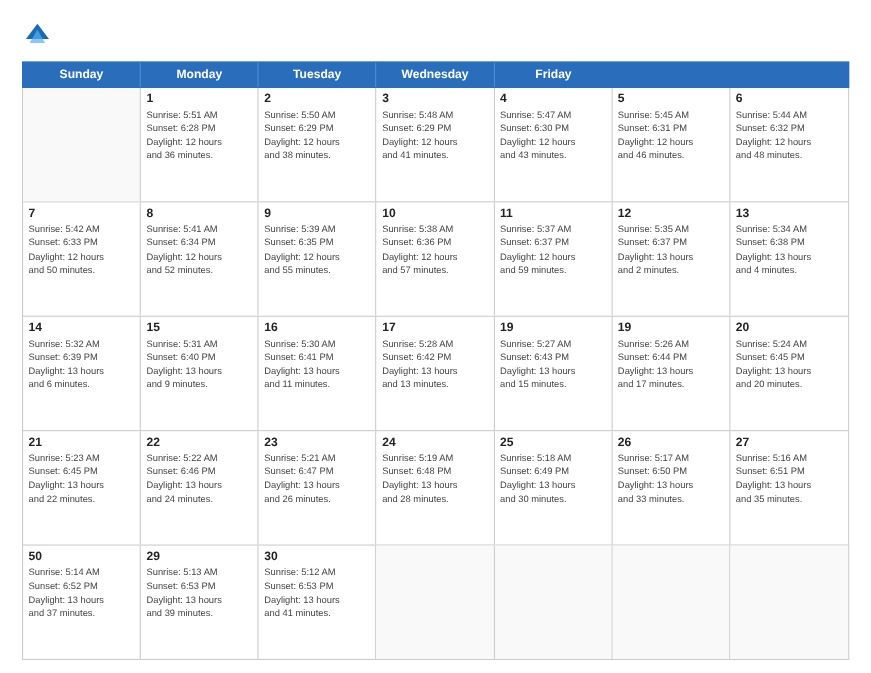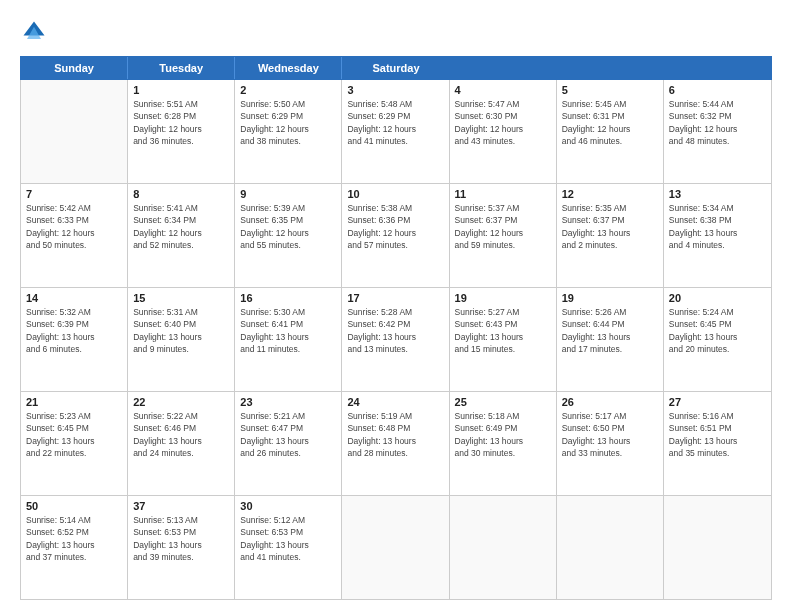--- a/index.html
+++ b/index.html
@@ -135,23 +135,24 @@
     </div>
     <div class="title-block">
       <div class="cal-title"></div>
       <div class="cal-subtitle"></div>
     </div>
   </div>
 
   <div class="calendar">
     <div class="cal-header-row">
     <div class="cal-header-cell">Sunday</div>
+        <div class="cal-header-cell">Monday</div>
         <div class="cal-header-cell">Tuesday</div>
         <div class="cal-header-cell">Wednesday</div>
-        <div class="cal-header-cell">Saturday</div>
+        <div class="cal-header-cell">Friday</div>
       </div>
     <div class="cal-body">
     <div class="cal-week">
           <div class="cal-cell empty"></div>
           <div class="cal-cell">
             <span class="day-num">1</span>
             <div class="day-info">Sunrise: 5:51 AM<br>Sunset: 6:28 PM<br>Daylight: 12 hours<br>and 36 minutes.</div>
           </div>
           <div class="cal-cell">
             <span class="day-num">2</span>
@@ -263,21 +264,21 @@
             <span class="day-num">27</span>
             <div class="day-info">Sunrise: 5:16 AM<br>Sunset: 6:51 PM<br>Daylight: 13 hours<br>and 35 minutes.</div>
           </div>
         </div>
         <div class="cal-week">
           <div class="cal-cell">
             <span class="day-num">50</span>
             <div class="day-info">Sunrise: 5:14 AM<br>Sunset: 6:52 PM<br>Daylight: 13 hours<br>and 37 minutes.</div>
           </div>
           <div class="cal-cell">
-            <span class="day-num">37</span>
+            <span class="day-num">29</span>
             <div class="day-info">Sunrise: 5:13 AM<br>Sunset: 6:53 PM<br>Daylight: 13 hours<br>and 39 minutes.</div>
           </div>
           <div class="cal-cell">
             <span class="day-num">30</span>
             <div class="day-info">Sunrise: 5:12 AM<br>Sunset: 6:53 PM<br>Daylight: 13 hours<br>and 41 minutes.</div>
           </div>
           <div class="cal-cell empty"></div>
           <div class="cal-cell empty"></div>
           <div class="cal-cell empty"></div>
           <div class="cal-cell empty"></div>

